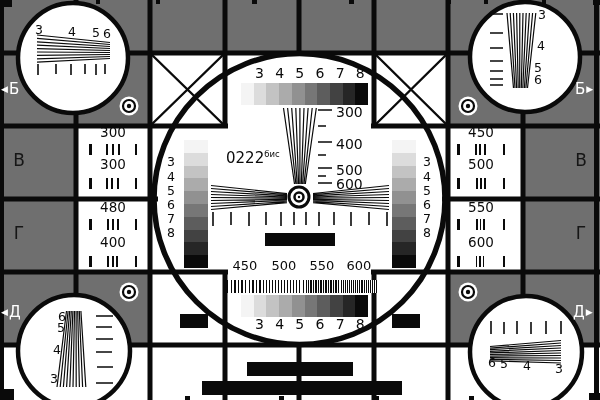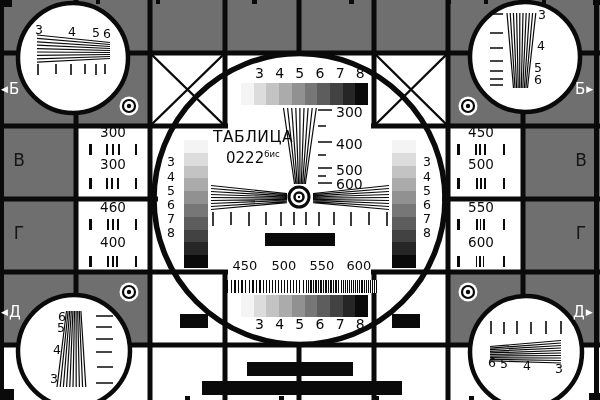--- a/index.html
+++ b/index.html
@@ -233,21 +233,20 @@
           <circle cx="129" cy="292" r="2.2" fill="#0a0a0a"></circle>
       </g>
       <g>
         <circle cx="468" cy="292" r="9.5" fill="#ffffff"></circle>
           <circle cx="468" cy="292" r="6" fill="#ffffff" stroke="#0a0a0a" stroke-width="2.2"></circle>
           <circle cx="468" cy="292" r="2.2" fill="#0a0a0a"></circle>
       </g>
     </g>
   </svg>
 
-  <span class="t" style="left:213px;top:130px;font-size:15.5px;letter-spacing:.5px">ТАБЛИЦА</span>
   <span class="t" style="left:226px;top:151px;font-size:15px"><span>0222</span><span style="font-size:8.5px;position:relative;top:-6px">бис</span></span>
 
   <span class="t" style="left:255px;top:66px;font-size:14px;letter-spacing:3.4px">3 4 5 6 7 8</span>
   <span class="t" style="left:255px;top:317px;font-size:14px;letter-spacing:3.4px">3 4 5 6 7 8</span>
 
   <span class="t" style="left:336px;top:105px;font-size:14px">300</span>
   <span class="t" style="left:336px;top:137px;font-size:14px">400</span>
   <span class="t" style="left:336px;top:163px;font-size:14px">500</span>
   <span class="t" style="left:336px;top:177px;font-size:14px">600</span>
 
@@ -264,21 +263,21 @@
   <span class="t ctr" style="left:164px;top:227px;width:14px;font-size:12.5px">8</span>
   <span class="t ctr" style="left:420px;top:156px;width:14px;font-size:12.5px">3</span>
   <span class="t ctr" style="left:420px;top:171px;width:14px;font-size:12.5px">4</span>
   <span class="t ctr" style="left:420px;top:185px;width:14px;font-size:12.5px">5</span>
   <span class="t ctr" style="left:420px;top:199px;width:14px;font-size:12.5px">6</span>
   <span class="t ctr" style="left:420px;top:213px;width:14px;font-size:12.5px">7</span>
   <span class="t ctr" style="left:420px;top:227px;width:14px;font-size:12.5px">8</span>
 
   <span class="t ctr" style="left:85px;top:126px;width:56px;font-size:13.5px">300</span>
   <span class="t ctr" style="left:85px;top:158px;width:56px;font-size:13.5px">300</span>
-  <span class="t ctr" style="left:85px;top:201px;width:56px;font-size:13.5px">460</span>
+  <span class="t ctr" style="left:85px;top:201px;width:56px;font-size:13.5px">480</span>
   <span class="t ctr" style="left:85px;top:236px;width:56px;font-size:13.5px">400</span>
   <span class="t ctr" style="left:453px;top:126px;width:56px;font-size:13.5px">450</span>
   <span class="t ctr" style="left:453px;top:158px;width:56px;font-size:13.5px">500</span>
   <span class="t ctr" style="left:453px;top:201px;width:56px;font-size:13.5px">550</span>
   <span class="t ctr" style="left:453px;top:236px;width:56px;font-size:13.5px">600</span>
 
   <span class="t ctr" style="left:33px;top:24px;width:12px;font-size:12.5px">3</span>
   <span class="t ctr" style="left:66px;top:26px;width:12px;font-size:12.5px">4</span>
   <span class="t ctr" style="left:90px;top:27px;width:12px;font-size:12.5px">5</span>
   <span class="t ctr" style="left:101px;top:28px;width:12px;font-size:12.5px">6</span>

